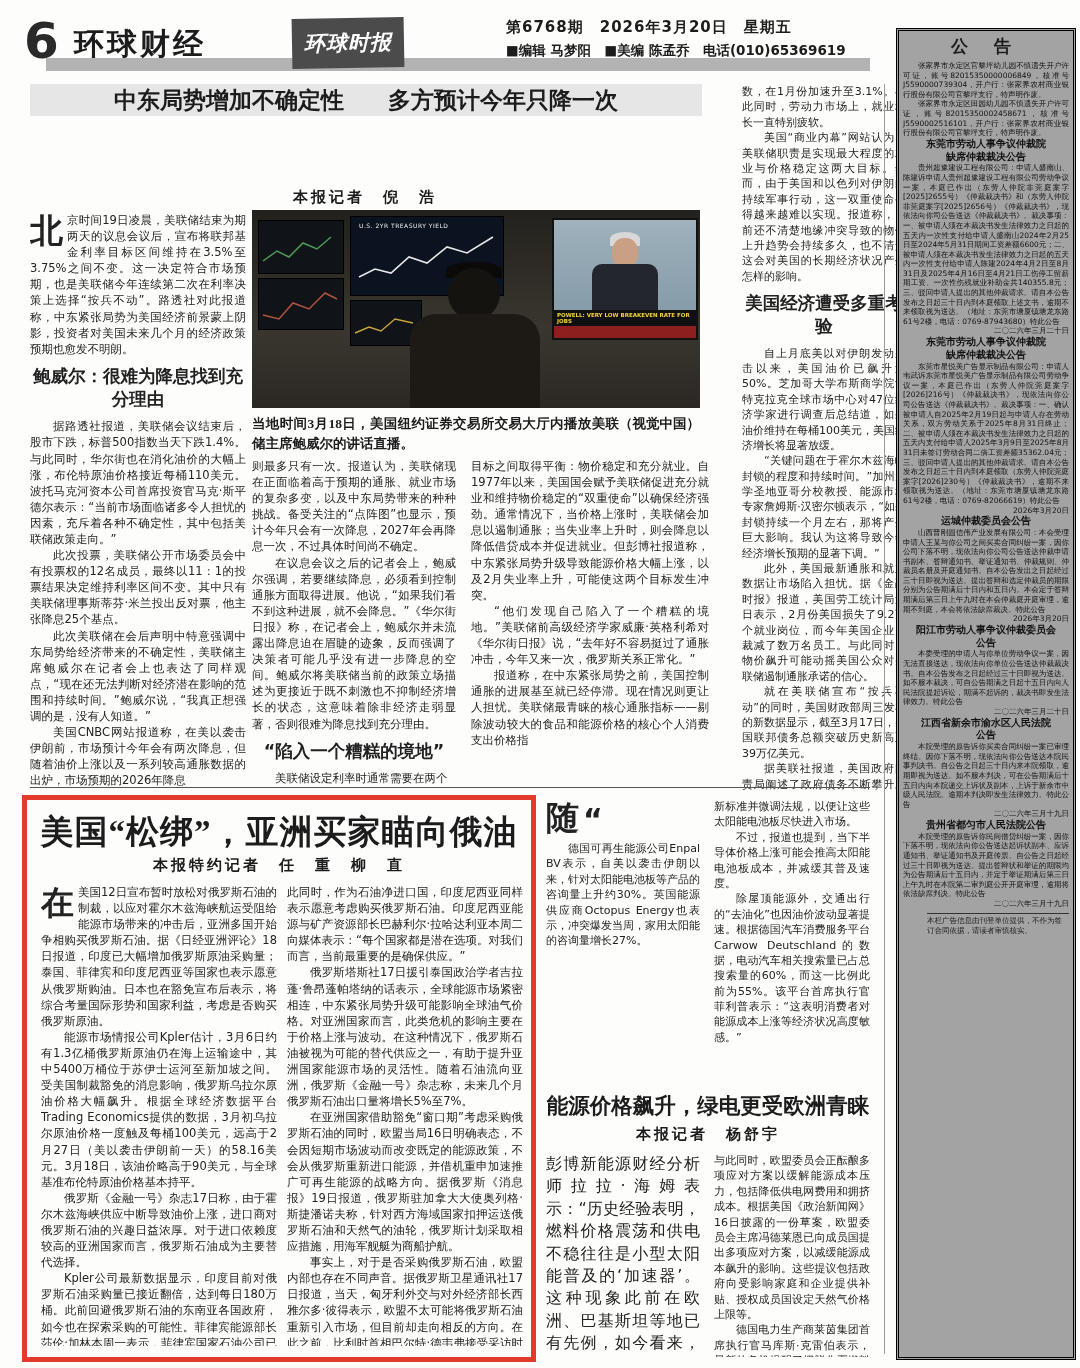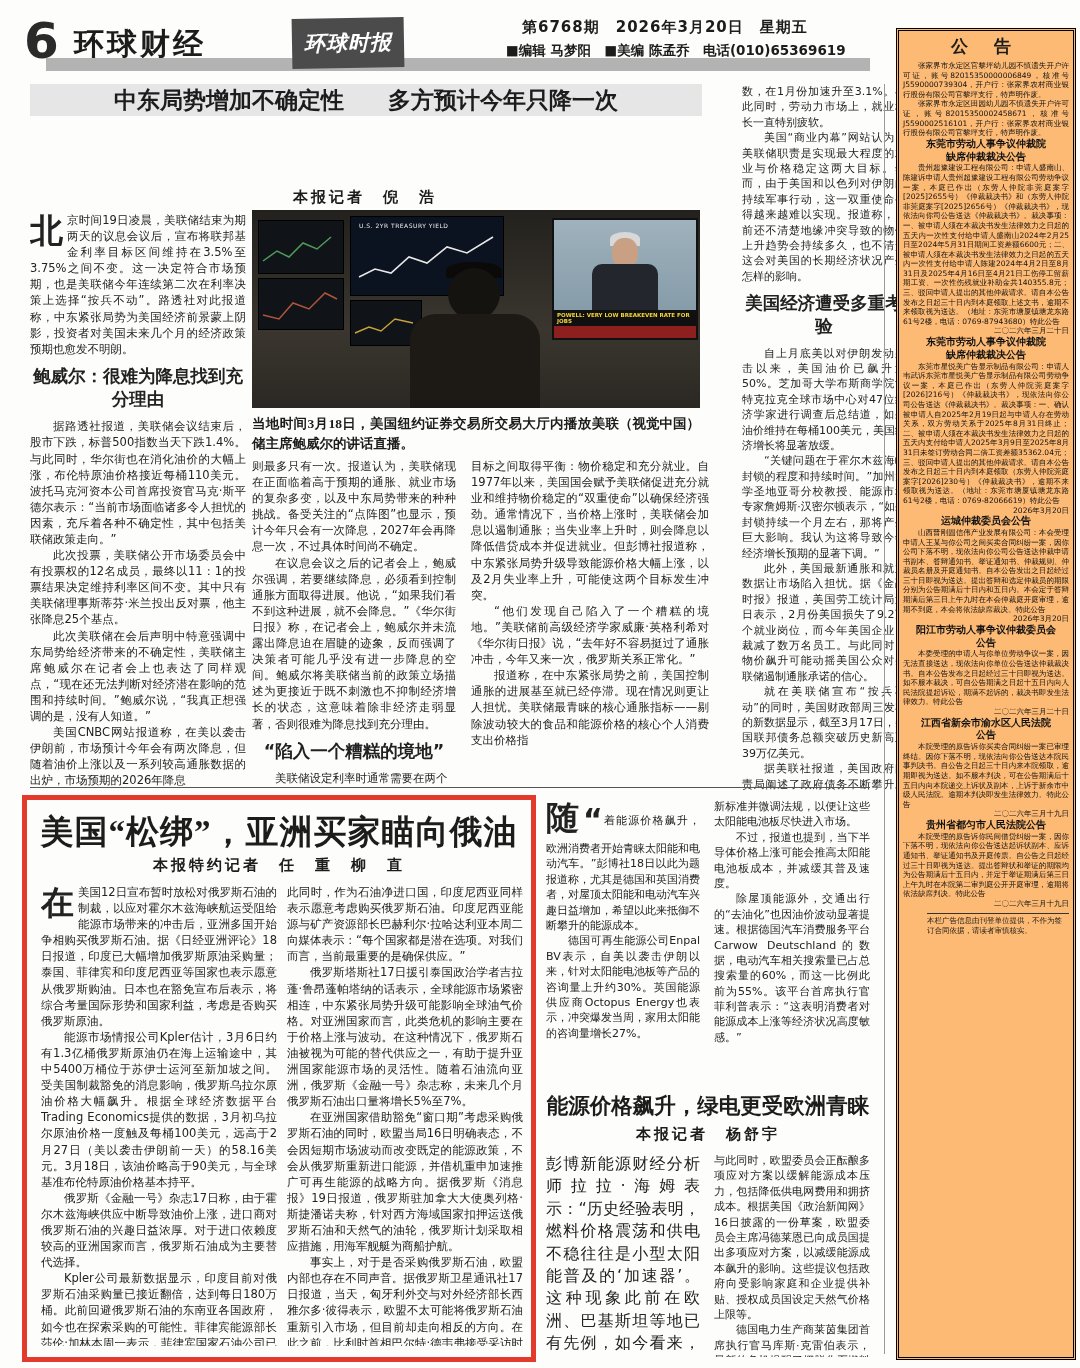--- a/index.html
+++ b/index.html
@@ -7,21 +7,21 @@
         font-family:"DejaVu Sans",sans-serif;color:#1c1c1c;overflow:hidden;}
   .abs{position:absolute;}
   
   .pagenum{left:24px;top:16px;font-size:50px;font-weight:900;color:#2a2a2a;line-height:1;}
   .sectiontitle{left:74px;top:24px;font-size:30px;font-weight:900;letter-spacing:3px;}
   .graybar{left:46px;top:58px;width:824px;height:13px;background:#b3b3b3;}
   .masthead{left:292px;top:18px;width:112px;height:50px;background:#4b4b4b;color:#fff;
             display:flex;align-items:center;justify-content:center;
             font-family:"Liberation Serif",serif;font-style:italic;font-weight:bold;
             font-size:21px;letter-spacing:1px;transform:rotate(-1deg);}
-  .issueline{left:522px;top:18px;font-size:15px;font-weight:bold;letter-spacing:1px;}
+  .issueline{left:506px;top:18px;font-size:15px;font-weight:bold;letter-spacing:1px;}
   .editorline{left:506px;top:42px;font-size:13.5px;font-weight:bold;}
   
   .kicker{left:30px;top:84px;width:672px;height:32px;background:#e6e6e6;
           display:flex;align-items:center;justify-content:center;gap:44px;
           font-size:23px;font-weight:900;}
   .headline{left:26px;top:115px;width:678px;text-align:center;font-size:55px;
             font-weight:900;letter-spacing:-2px;line-height:1.1;}
   .byline{text-align:center;font-size:15px;font-family:"Liberation Serif",serif;
           font-weight:bold;letter-spacing:3px;}
   .lead-byline{left:26px;top:188px;width:678px;}
@@ -65,21 +65,21 @@
   .gtop2{position:absolute;left:168px;top:4px;width:156px;height:286px;font-size:11px;}
   .g-headline{position:absolute;left:0;top:296px;width:324px;text-align:center;
               font-size:21.5px;font-weight:900;letter-spacing:0px;}
   .g-byline{position:absolute;left:0;top:330px;width:324px;}
   .gbot1{position:absolute;left:0px;top:358px;width:154px;height:204px;font-size:16px;}
   .gbot2{position:absolute;left:168px;top:358px;width:156px;height:204px;font-size:11px;}
   .bigquote{font-size:30px;font-weight:900;vertical-align:-6px;}
   
   .vdivider{left:884px;top:84px;width:1px;height:1270px;background:#9a9a9a;}
   .annbox{left:896px;top:28px;width:180px;height:1332px;border:3px double #000;
-          box-sizing:border-box;padding:3px 4px;overflow:hidden;background:#fdba74;}
+          box-sizing:border-box;padding:3px 4px;overflow:hidden;background:#a3a3a3;}
   .ann-title{text-align:center;font-size:17px;font-weight:900;letter-spacing:10px;margin:1px 0 3px 0;}
   .notice{font-size:7.5px;line-height:1.28;text-align:justify;color:#111;}
   .notice p{margin:0;text-indent:2em;}
   .notice-h{font-size:10px;font-weight:bold;text-align:center;text-indent:0 !important;margin-top:3px;}
   .notice-d{text-align:right;text-indent:0 !important;}
   .ann-foot{font-size:7.5px;margin-top:4px;border-top:1px solid #333;padding-top:2px;margin-left:24px;}
 </style>
 </head>
 <body>
 
@@ -181,21 +181,21 @@
     <div class="bodytext oilcol2">
       <p class="nodent">此同时，作为石油净进口国，印度尼西亚同样表示愿意考虑购买俄罗斯石油。印度尼西亚能源与矿产资源部长巴赫利尔·拉哈达利亚本周二向媒体表示：“每个国家都是潜在选项。对我们而言，当前最重要的是确保供应。”</p>
       <p>俄罗斯塔斯社17日援引泰国政治学者吉拉蓬·鲁昂蓬帕塔纳的话表示，全球能源市场紧密相连，中东紧张局势升级可能影响全球油气价格。对亚洲国家而言，此类危机的影响主要在于价格上涨与波动。在这种情况下，俄罗斯石油被视为可能的替代供应之一，有助于提升亚洲国家能源市场的灵活性。随着石油流向亚洲，俄罗斯《金融一号》杂志称，未来几个月俄罗斯石油出口量将增长5%至7%。</p>
       <p>在亚洲国家借助豁免“窗口期”考虑采购俄罗斯石油的同时，欧盟当局16日明确表态，不会因短期市场波动而改变既定的能源政策，不会从俄罗斯重新进口能源，并借机重申加速推广可再生能源的战略方向。据俄罗斯《消息报》19日报道，俄罗斯驻加拿大大使奥列格·斯捷潘诺夫称，针对西方海域国家扣押运送俄罗斯石油和天然气的油轮，俄罗斯计划采取相应措施，用海军舰艇为商船护航。</p>
       <p>事实上，对于是否采购俄罗斯石油，欧盟内部也存在不同声音。据俄罗斯卫星通讯社17日报道，当天，匈牙利外交与对外经济部长西雅尔多·彼得表示，欧盟不太可能将俄罗斯石油重新引入市场，但目前却走向相反的方向。在此之前，比利时首相巴尔特·德韦弗接受采访时呼吁欧盟与“俄罗斯关系正常化”，以获取低价能源，他表示，“在私下里，欧洲各国领导人与我看法一致，但没有人敢大声说出来。”▲</p>
     </div>
   </div>
 
   <div class="abs greenblock">
     <div class="bodytext gtop1">
-      <p class="nodent"><span class="bigquote">“</span><span class="dropcap">随</span><span>着能源价格飙升，欧洲消费者开始青睐太阳能和电动汽车。”彭博社18日以此为题报道称，尤其是德国和英国消费者，对屋顶太阳能和电动汽车兴趣日益增加，希望以此来抵御不断攀升的能源成本。</span></p>
+      <p class="nodent"><span class="bigquote">“</span><span class="dropcap">随</span></p>
       <p>德国可再生能源公司Enpal BV表示，自美以袭击伊朗以来，针对太阳能电池板等产品的咨询量上升约30%。英国能源供应商Octopus Energy也表示，冲突爆发当周，家用太阳能的咨询量增长27%。</p>
     </div>
     <div class="bodytext gtop2">
       <p class="nodent">新标准并微调法规，以便让这些太阳能电池板尽快进入市场。</p>
       <p>不过，报道也提到，当下半导体价格上涨可能会推高太阳能电池板成本，并减缓其普及速度。</p>
       <p>除屋顶能源外，交通出行的“去油化”也因油价波动显著提速。根据德国汽车消费服务平台Carwow Deutschland的数据，电动汽车相关搜索量已占总搜索量的60%，而这一比例此前为55%。该平台首席执行官菲利普表示：“这表明消费者对能源成本上涨等经济状况高度敏感。”</p>
     </div>
     <div class="g-headline">能源价格飙升，绿电更受欧洲青睐</div>
     <div class="byline g-byline">本报记者　杨舒宇</div>
     <div class="bodytext gbot1">

